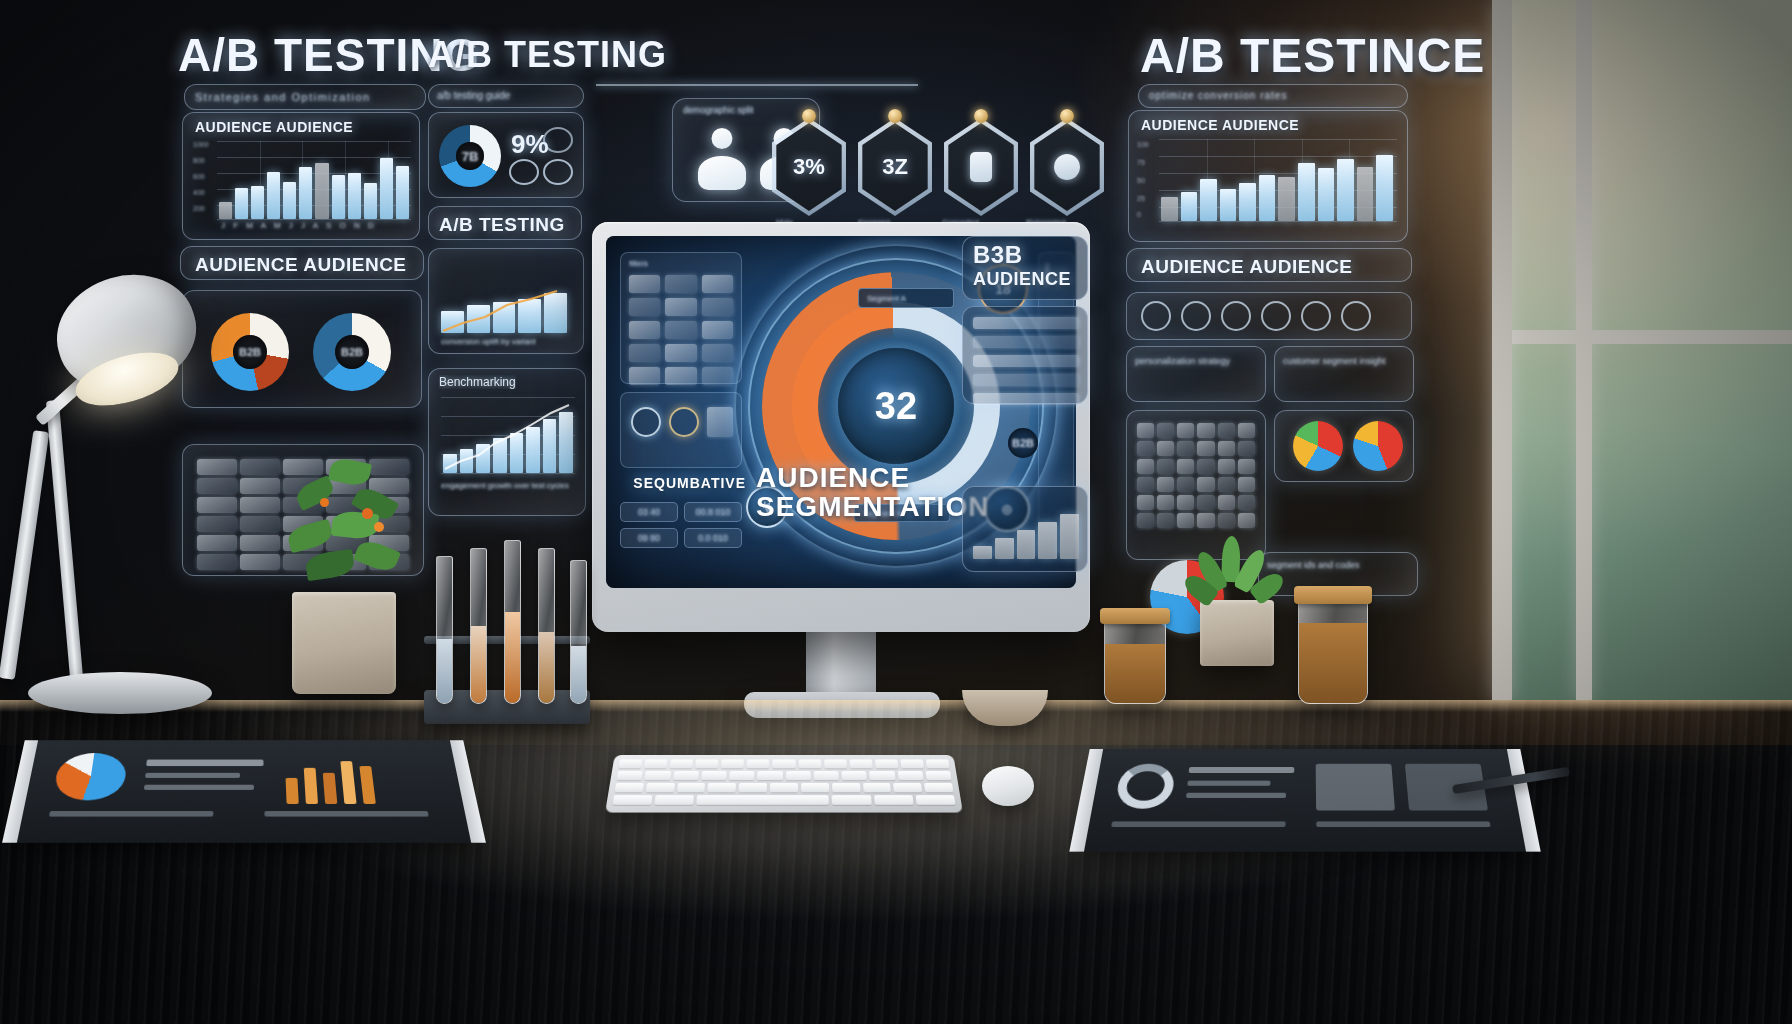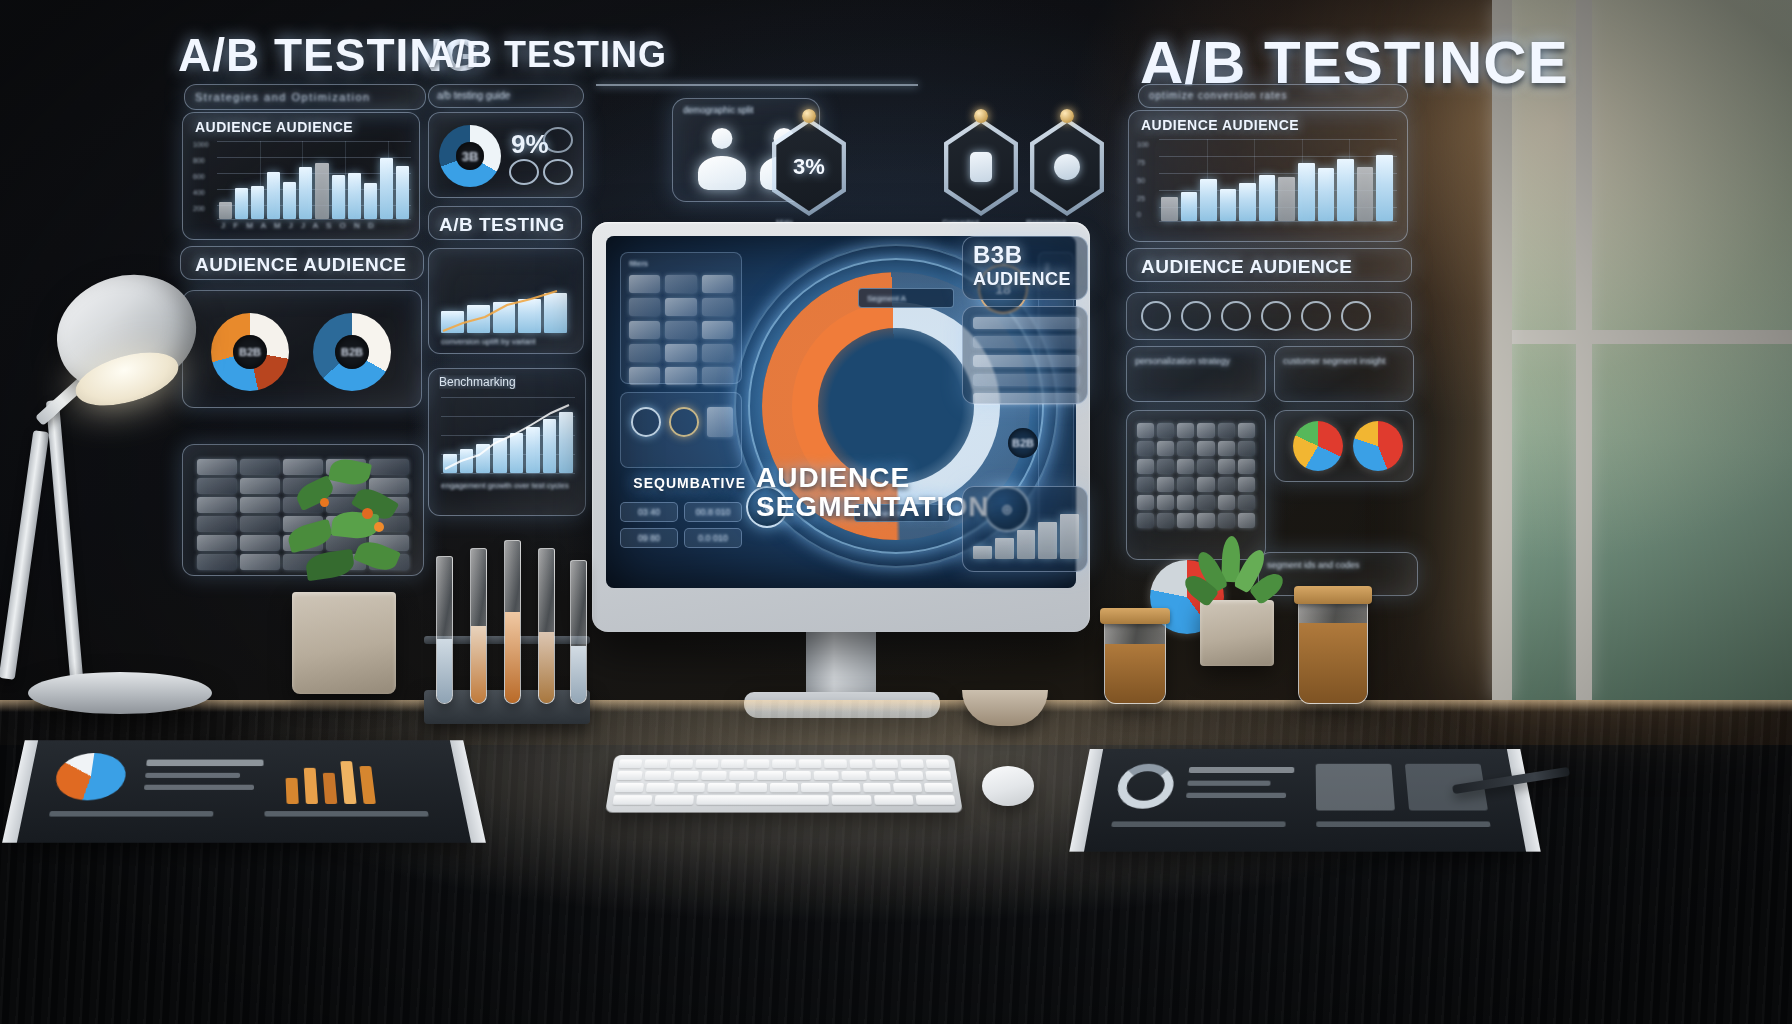--- a/index.html
+++ b/index.html
@@ -479,21 +479,21 @@
   <div class="bighead" style="left:428px; top:34px; font-size:36px;">A/B TESTING</div>
 
   <div class="holo" style="left:428px; top:84px; width:156px; height:24px;">
     <div class="blurtext" style="font-size:10px; padding:5px 8px;">a/b testing guide</div>
   </div>
 
   <div class="holo" style="left:428px; top:112px; width:156px; height:86px;">
     <div class="donut" style="left:10px; top:12px; width:62px; height:62px;
          background: conic-gradient(#eef4f8 0deg 120deg, #3aa0e6 120deg 250deg, #1f547e 250deg 360deg);">
       <div class="hole" style="left:17px; top:17px; width:28px; height:28px;">
-        <span style="font-size:13px;">3B</span>
+        <span style="font-size:13px;">7B</span>
       </div>
     </div>
     <div style="position:absolute; left:82px; top:16px; font-size:26px; font-weight:700; color:#eaf2fb; text-shadow:0 0 10px rgba(180,220,255,.8); filter:blur(.6px);">9%</div>
     <div style="position:absolute; left:80px; top:46px; width:30px; height:26px; border:2px solid rgba(215,235,255,.75); border-radius:50%;"></div>
     <div style="position:absolute; left:114px; top:46px; width:30px; height:26px; border:2px solid rgba(215,235,255,.75); border-radius:50%;"></div>
     <div style="position:absolute; left:114px; top:14px; width:30px; height:26px; border:2px solid rgba(215,235,255,.6); border-radius:50%;"></div>
   </div>
 
   <div class="holo" style="left:428px; top:206px; width:154px; height:34px;">
     <div class="holo-title" style="position:absolute; left:10px; top:7px; font-size:19px;">A/B TESTING</div>
@@ -579,20 +579,29 @@
   <div class="hexwrap" style="left:766px; top:118px; width:86px; height:98px;">
     <div class="hex">
       <div class="hex-in">
           <span>3%</span>
         </div>
     </div>
     <div class="hex-pin"></div>
     <div class="blurtext" style="position:absolute; left:10px; top:100px; font-size:8px;">Male</div>
   </div>
 
+  <div class="hexwrap" style="left:852px; top:118px; width:86px; height:98px;">
+    <div class="hex">
+      <div class="hex-in">
+          <span>3Z</span>
+        </div>
+    </div>
+    <div class="hex-pin"></div>
+    <div class="blurtext" style="position:absolute; left:6px; top:100px; font-size:8px;">Engaged</div>
+  </div>
 
   <div class="hexwrap" style="left:938px; top:118px; width:86px; height:98px;">
     <div class="hex">
       <div class="hex-in">
         <div style="width:22px;height:30px;border-radius:5px;background:linear-gradient(170deg,#f1f6fb,#c7d6e4);box-shadow:0 0 8px rgba(200,230,255,.7);"></div>
       </div>
     </div>
     <div class="hex-pin"></div>
     <div class="blurtext" style="position:absolute; left:4px; top:100px; font-size:8px;">Converted</div>
   </div>
@@ -600,21 +609,21 @@
   <div class="hexwrap" style="left:1024px; top:118px; width:86px; height:98px;">
     <div class="hex">
       <div class="hex-in">
         <div style="width:26px;height:26px;border-radius:50%;background:linear-gradient(170deg,#f1f6fb,#bdcedd);box-shadow:0 0 8px rgba(200,230,255,.7);"></div>
       </div>
     </div>
     <div class="hex-pin"></div>
     <div class="blurtext" style="position:absolute; left:2px; top:100px; font-size:8px;">Retargeted</div>
   </div>
 
-  <div class="bighead" style="left:1140px; top:28px; font-size:60px;">A/B TESTINCE</div>
+  <div class="bighead" style="left:1140px; top:28px; font-size:48px;">A/B TESTINCE</div>
 
   <div class="holo" style="left:1138px; top:84px; width:270px; height:24px;">
     <div class="blurtext" style="font-size:10px; padding:5px 10px; letter-spacing:1px;">optimize conversion rates</div>
   </div>
 
   <div class="holo" style="left:1128px; top:110px; width:280px; height:132px;">
     <div class="holo-title" style="position:absolute; left:12px; top:6px; font-size:14px;">AUDIENCE AUDIENCE</div>
     <div class="gridlines" style="left:30px; top:28px; right:10px; height:82px;">
       <i style="top:0"></i>
         <i style="top:17px"></i>
@@ -785,20 +794,23 @@
 
       <div class="gauge" style="left:156px; top:36px; width:268px; height:268px;
            background: conic-gradient(from 0deg, rgba(210,235,255,.20) 0deg 178deg, rgba(240,124,58,.95) 180deg 358deg, rgba(210,235,255,.20) 358deg 360deg);
            box-shadow:0 0 40px rgba(120,200,255,.5);"></div>
       <div class="gauge" style="left:186px; top:66px; width:208px; height:208px;
            background: conic-gradient(from 0deg, rgba(235,246,255,.85) 0deg 178deg, #f07c3a 180deg 358deg, rgba(235,246,255,.85) 358deg 360deg);"></div>
       <div class="gauge" style="left:212px; top:92px; width:156px; height:156px;
            background: radial-gradient(circle, #1c4870 60%, rgba(28,72,112,.2) 100%);"></div>
       <div class="ring" style="left:142px; top:22px; width:296px; height:296px;"></div>
       <div class="ring" style="left:128px; top:8px; width:324px; height:324px; border-color:rgba(170,220,255,.3);"></div>
+      <div class="gauge-center" style="left:232px; top:112px; width:116px; height:116px;">
+        <span>32</span>
+      </div>
 
       <div style="position:absolute; left:252px; top:52px; width:96px; height:20px; border-radius:4px;
                   background:rgba(20,45,72,.85); border:1px solid rgba(170,215,255,.45); display:flex;align-items:center;padding-left:8px;">
         <span class="blurtext" style="font-size:8px;">Segment A</span>
       </div>
       <div style="position:absolute; left:248px; top:268px; width:96px; height:18px; border-radius:4px;
                   background:rgba(20,45,72,.8); border:1px solid rgba(170,215,255,.4); display:flex;align-items:center;padding-left:8px;">
         <span class="blurtext" style="font-size:8px;">Segment B</span>
       </div>
 

